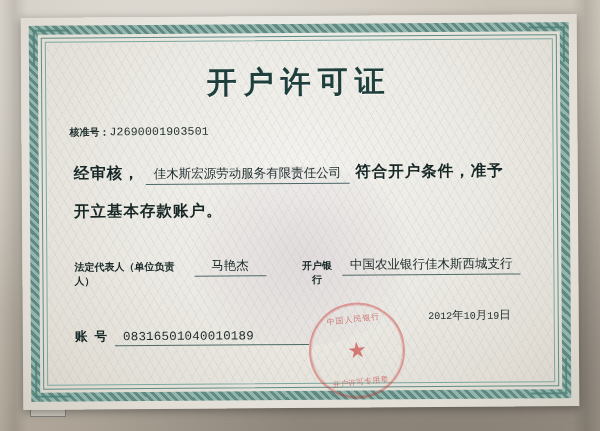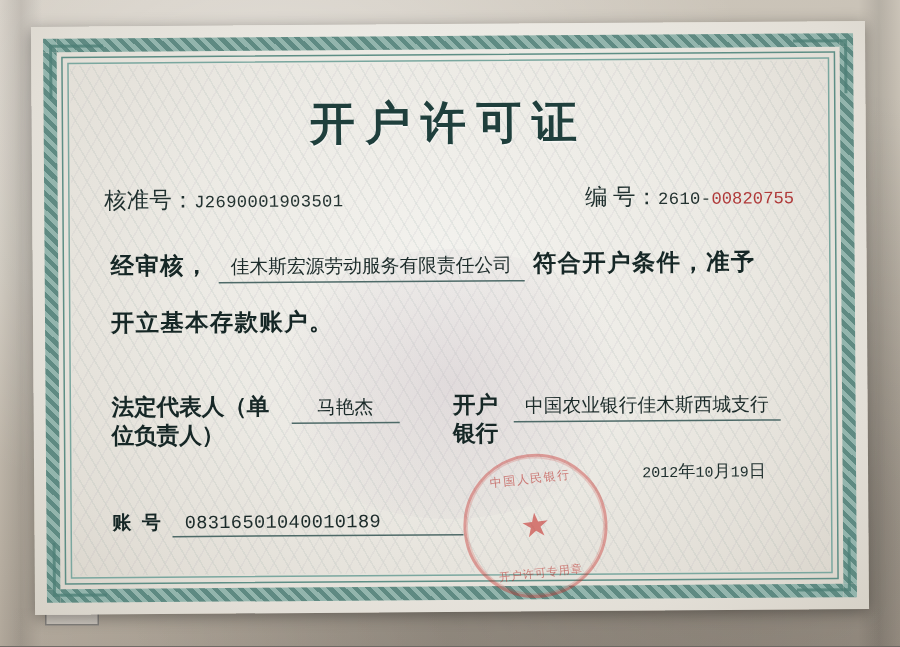--- a/index.html
+++ b/index.html
@@ -116,22 +116,23 @@
     font-family: "Liberation Serif", serif;
     font-size: 12px;
     color: #20302f;
   }
   #row-numbers {
     margin-top: 20px;
     padding: 0 14px;
     justify-content: space-between;
   }
   .lbl {
-    font-size: 15px;
+    font-size: 10px;
     white-space: nowrap;
+    font-weight: bold;
   }
   .val {
     font-size: 11.5px;
     color: #243331;
   }
   .val.ink {
     font-family: "Liberation Mono", monospace;
     letter-spacing: 0.2px;
   }
   .val.red {
@@ -170,21 +171,21 @@
     font-weight: bold;
     letter-spacing: 1px;
     color: #162726;
   }
   #row-rep {
     margin-top: 36px;
     padding: 0 18px;
     align-items: baseline;
   }
   #row-rep .big, #row-bank .big {
-    font-size: 15px;
+    font-size: 10px;
     font-weight: bold;
     color: #162726;
   }
   #row-bankno {
     margin-top: 28px;
     padding: 0 18px;
   }
   #row-bankno .big {
     font-size: 12.5px;
     font-weight: bold;
@@ -280,23 +281,20 @@
     <div id="watermark-circle"></div>
 
     <div id="content">
 
       <div id="doc-title">开户许可证</div>
 
       <div class="row" id="row-numbers">
         <div>
           <span class="lbl">核准号：</span><span class="val ink">J2690001903501</span>
         </div>
-        <div>
-          <span class="lbl">编 号：</span><span class="val ink">2610-</span><span class="val red">00820755</span>
-        </div>
       </div>
 
       <div class="row" id="row-approve">
         <span class="big">经审核，</span>
         <span class="fill" style="min-width:178px;">佳木斯宏源劳动服务有限责任公司</span>
         <span class="big">符合开户条件，准予</span>
       </div>
 
       <div class="row" id="row-account">
         <span class="big">开立基本存款账户。</span>

